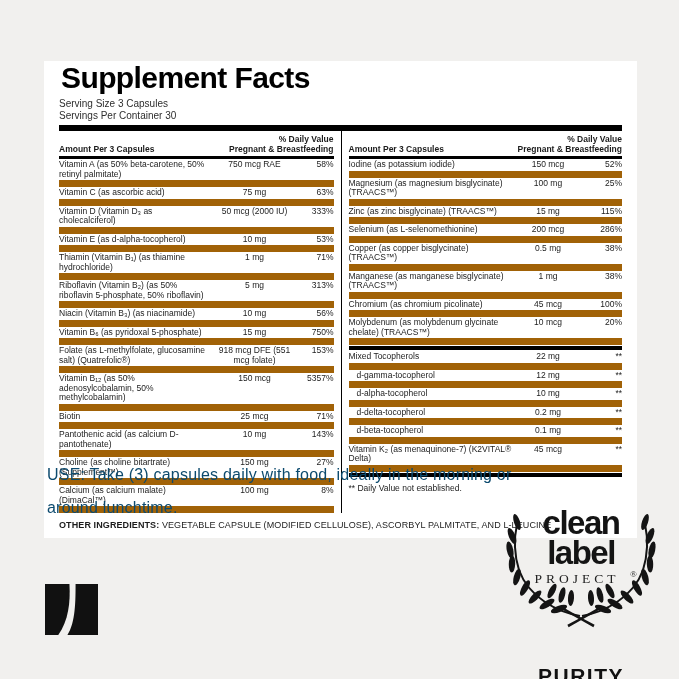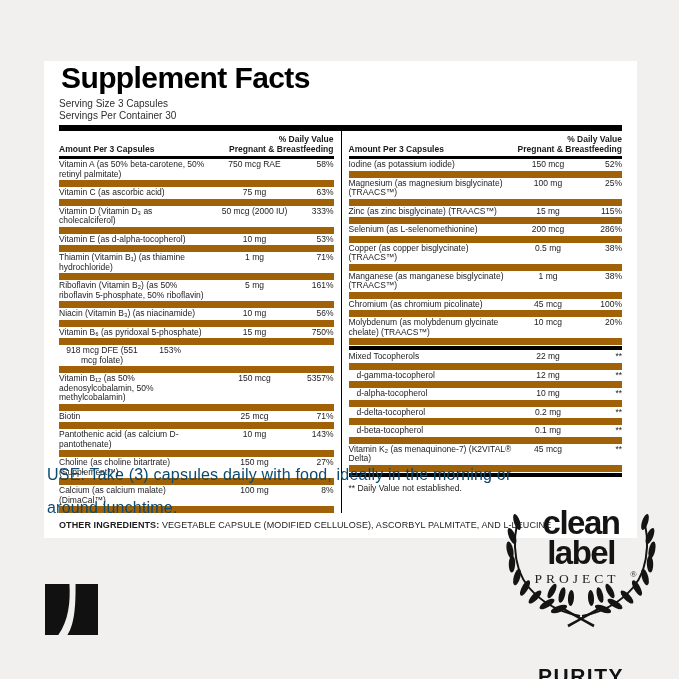--- a/index.html
+++ b/index.html
@@ -110,36 +110,37 @@
 
           <div class="row">
             <span class="name">Thiamin (Vitamin B₁) (as thiamine hydrochloride)</span>
             <span class="amt">1 mg</span>
             <span class="dv">71%</span>
           </div>
 
           <div class="row">
             <span class="name">Riboflavin (Vitamin B₂) (as 50% riboflavin 5-phosphate, 50% riboflavin)</span>
             <span class="amt">5 mg</span>
-            <span class="dv">161%</span>
+            <span class="dv">313%</span>
           </div>
 
           <div class="row">
             <span class="name">Niacin (Vitamin B₃) (as niacinamide)</span>
             <span class="amt">10 mg</span>
             <span class="dv">56%</span>
           </div>
 
           <div class="row">
             <span class="name">Vitamin B₆ (as pyridoxal 5-phosphate)</span>
             <span class="amt">15 mg</span>
             <span class="dv">750%</span>
           </div>
 
           <div class="row">
+            <span class="name">Folate (as L-methylfolate, glucosamine salt) (Quatrefolic®)</span>
             <span class="amt">918 mcg DFE (551 mcg folate)</span>
             <span class="dv">153%</span>
           </div>
 
           <div class="row">
             <span class="name">Vitamin B₁₂ (as 50% adenosylcobalamin, 50% methylcobalamin)</span>
             <span class="amt">150 mcg</span>
             <span class="dv">5357%</span>
           </div>
 

